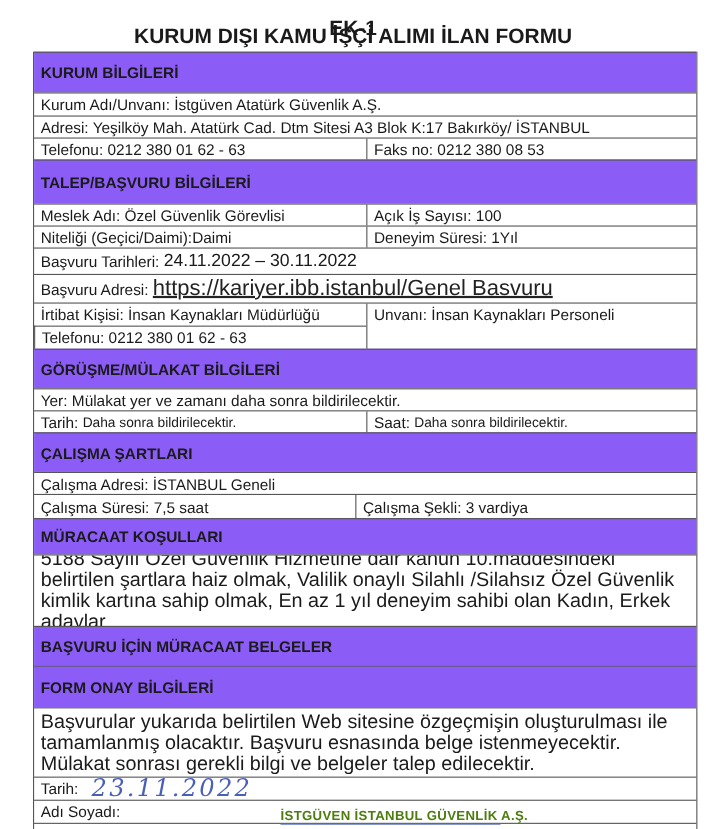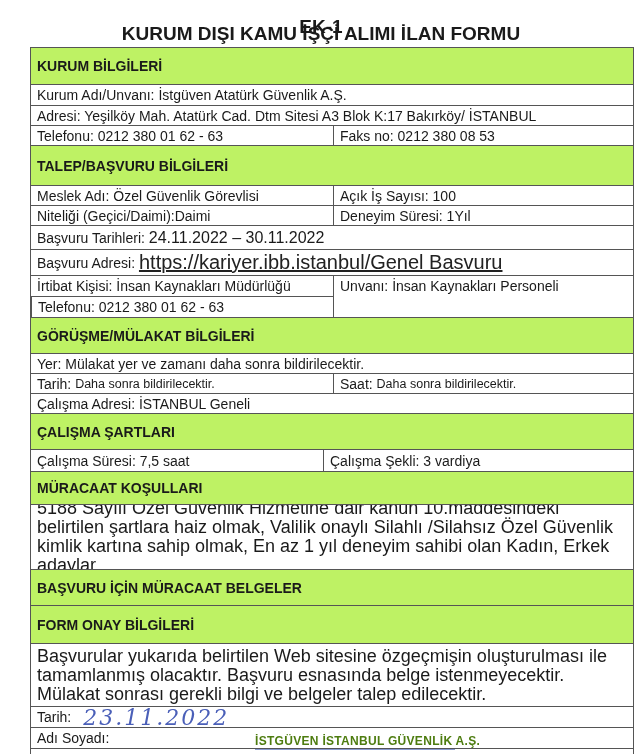--- a/index.html
+++ b/index.html
@@ -21,21 +21,21 @@
   .form {
     position: absolute; left: 30px; top: 47px; width: 602px;
     border-left: 1px solid #555; border-right: 1px solid #555;
   }
   .row {
     position: relative; border-top: 1px solid #555; box-sizing: border-box;
     display: flex; font-size: 14px;
   }
   .row .cell { padding: 0 6px; box-sizing: border-box; display: flex; align-items: center; white-space: nowrap; overflow: hidden; }
   .row .cell + .cell { border-left: 1px solid #555; }
-  .hdr { background: #bef264; font-weight: bold; font-size: 14px; }
+  .hdr { background: #8b5cf6; font-weight: bold; font-size: 14px; }
   .hdr .cell { padding-left: 6px; }
   .small { font-size: 12.5px; }
   .big { font-size: 16px; }
   .url { font-size: 20px; text-decoration: underline; color: #222; }
   .para { white-space: normal !important; line-height: 19px; padding: 2px 6px !important; font-size: 18px; }
   .hand { font-family: "DejaVu Serif", serif; font-style: italic; color: #4a5fb8; font-size: 22px; letter-spacing: 2px; margin-left: 12px; }
   .stamp {
     position: absolute; left: 255px; top: 734px; color: #4d7c0f; font-size: 12px; font-weight: bold; letter-spacing: 0.3px;
   }
   .stamp-line { position: absolute; left: 255px; top: 749px; width: 200px; height: 1px; background: #8a9ad0; }
@@ -99,25 +99,25 @@
   </div>
   <div class="row" style="height:20px">
     <div class="cell" style="width:302px">
       <span>Tarih:</span>&nbsp;<span class="small">Daha sonra bildirilecektir.</span>
     </div>
     <div class="cell" style="flex:1">
       <span>Saat:</span>&nbsp;<span class="small">Daha sonra bildirilecektir.</span>
     </div>
   </div>
 
+  <div class="row hdr" style="height:36px">
+    <div class="cell">ÇALIŞMA ŞARTLARI</div>
+  </div>
   <div class="row" style="height:20px">
     <div class="cell" style="width:100%">Çalışma Adresi:  İSTANBUL Geneli</div>
-  </div>
-  <div class="row hdr" style="height:36px">
-    <div class="cell">ÇALIŞMA ŞARTLARI</div>
   </div>
   <div class="row" style="height:22px">
     <div class="cell" style="width:292px">Çalışma Süresi: 7,5 saat</div>
     <div class="cell" style="flex:1">Çalışma Şekli: 3 vardiya</div>
   </div>
 
   <div class="row hdr" style="height:33px">
     <div class="cell">MÜRACAAT KOŞULLARI</div>
   </div>
   <div class="row" style="height:65px">

